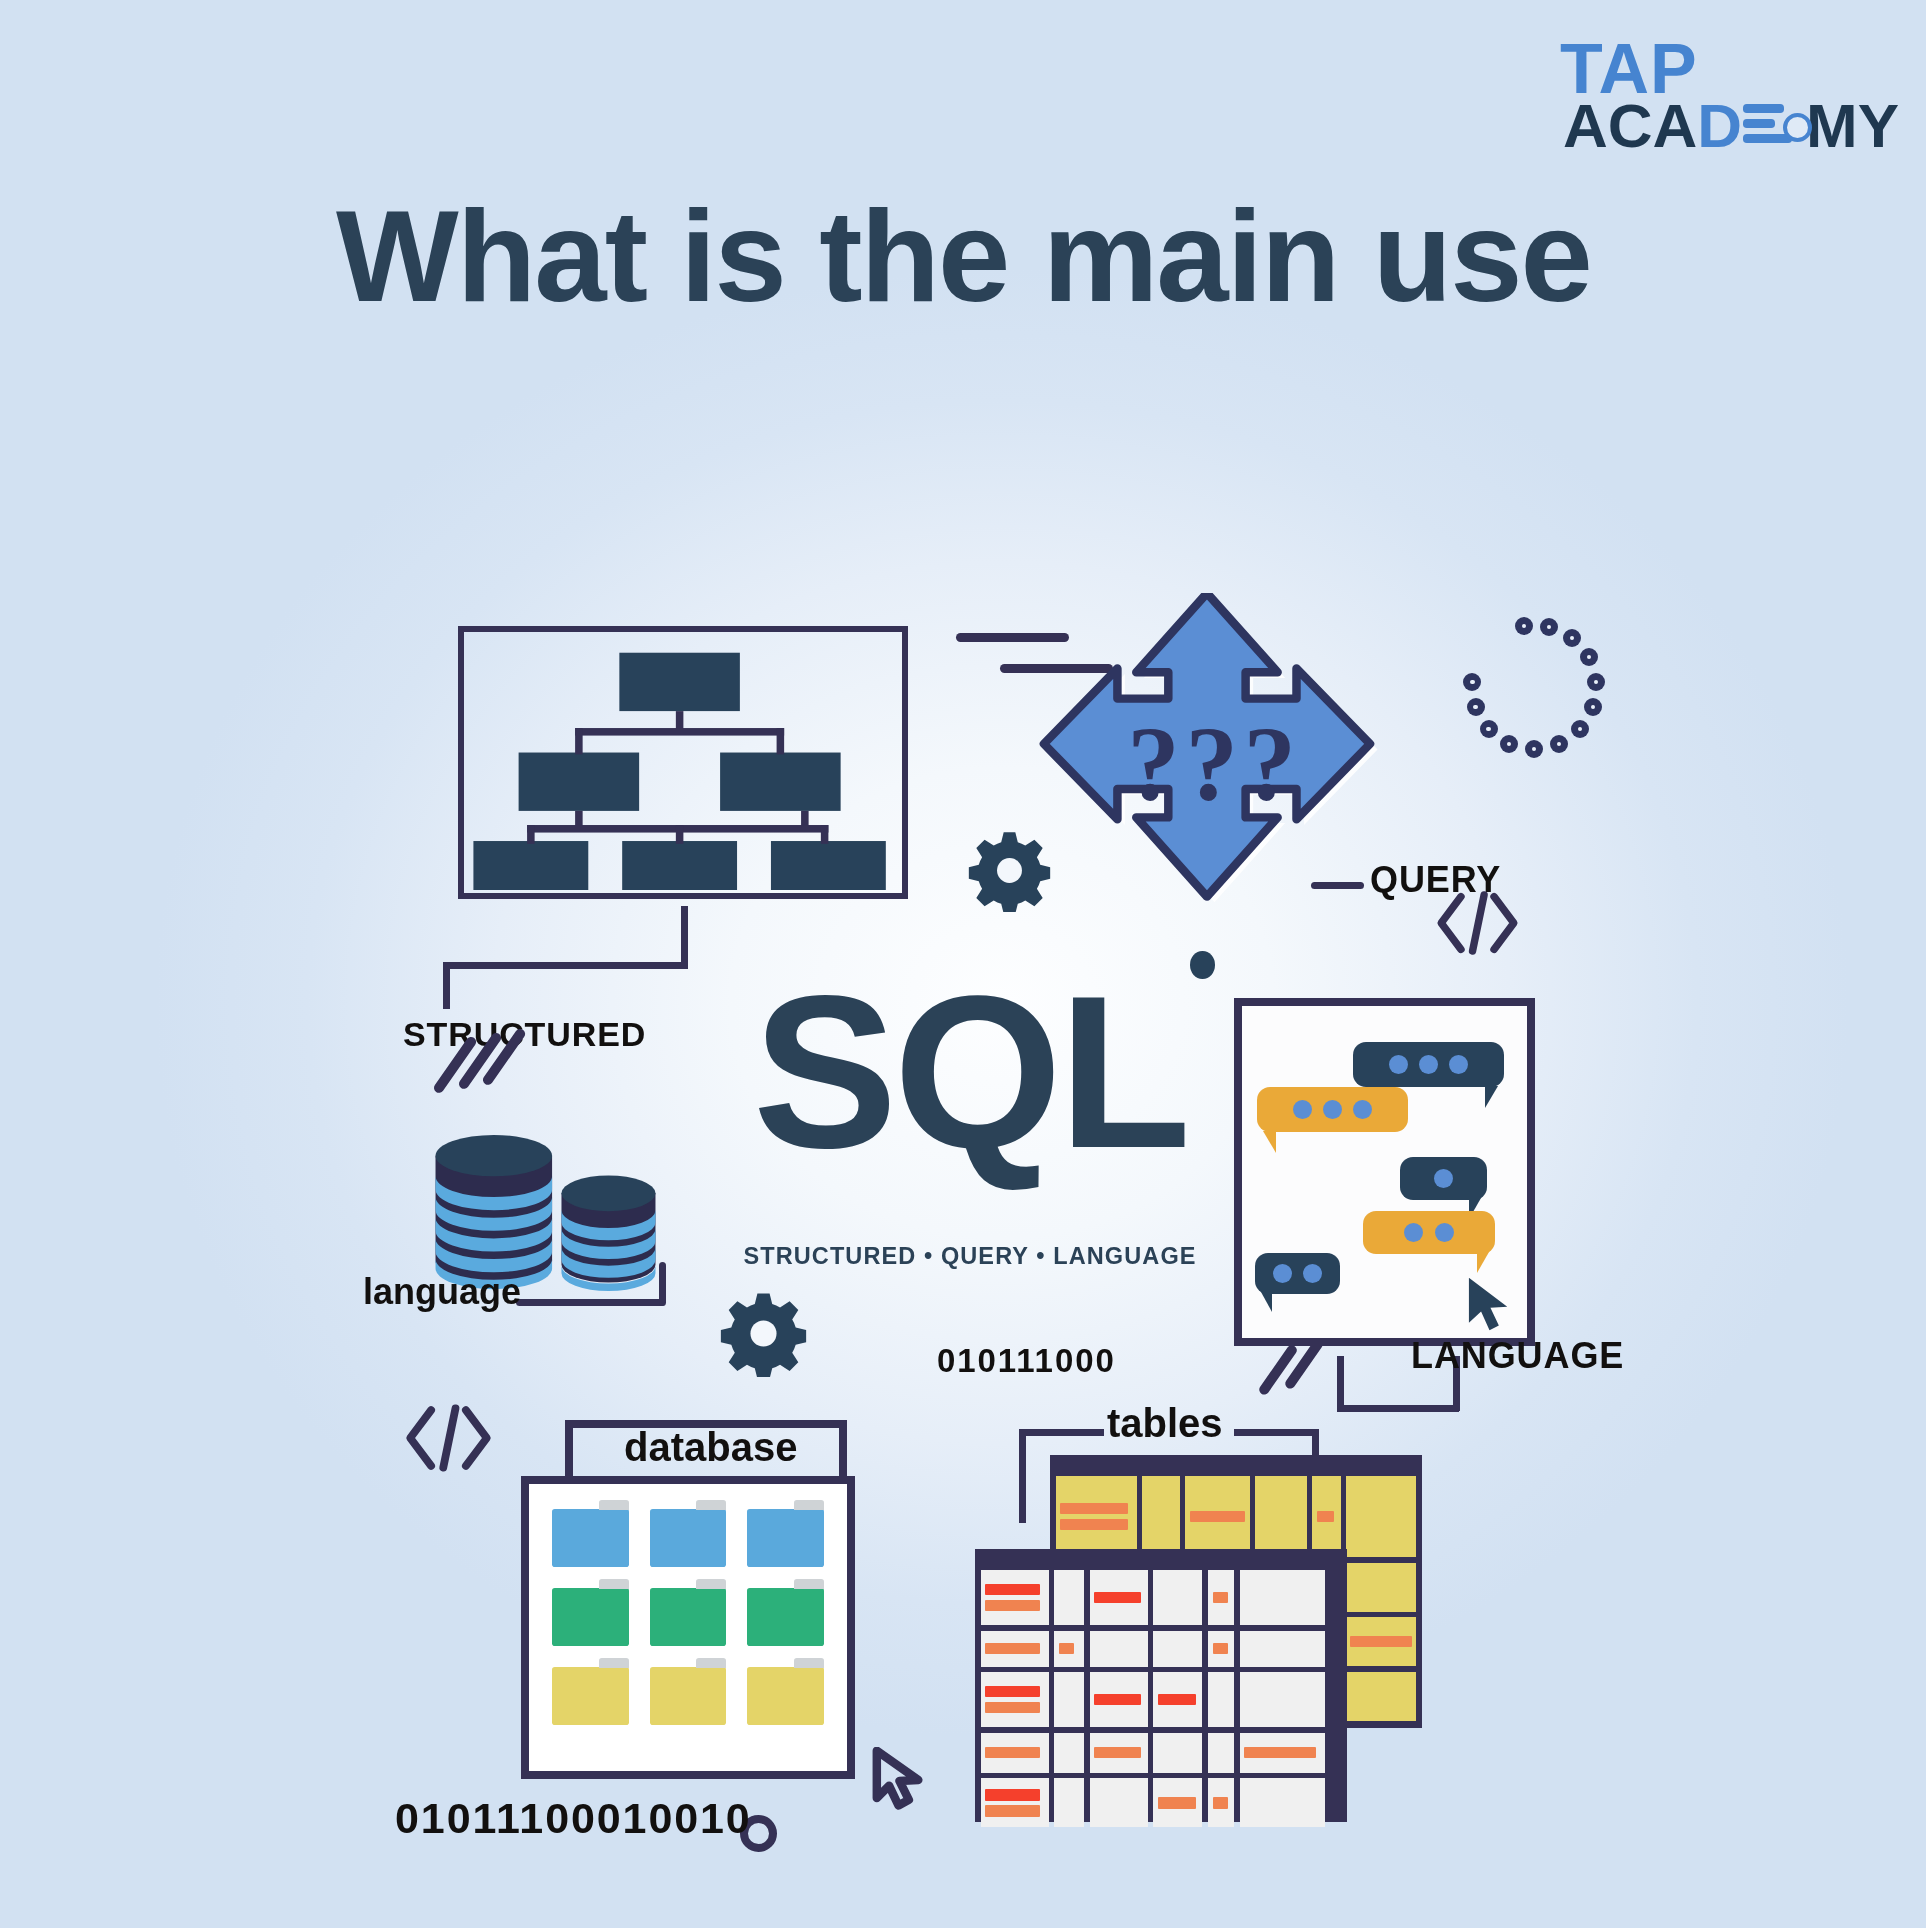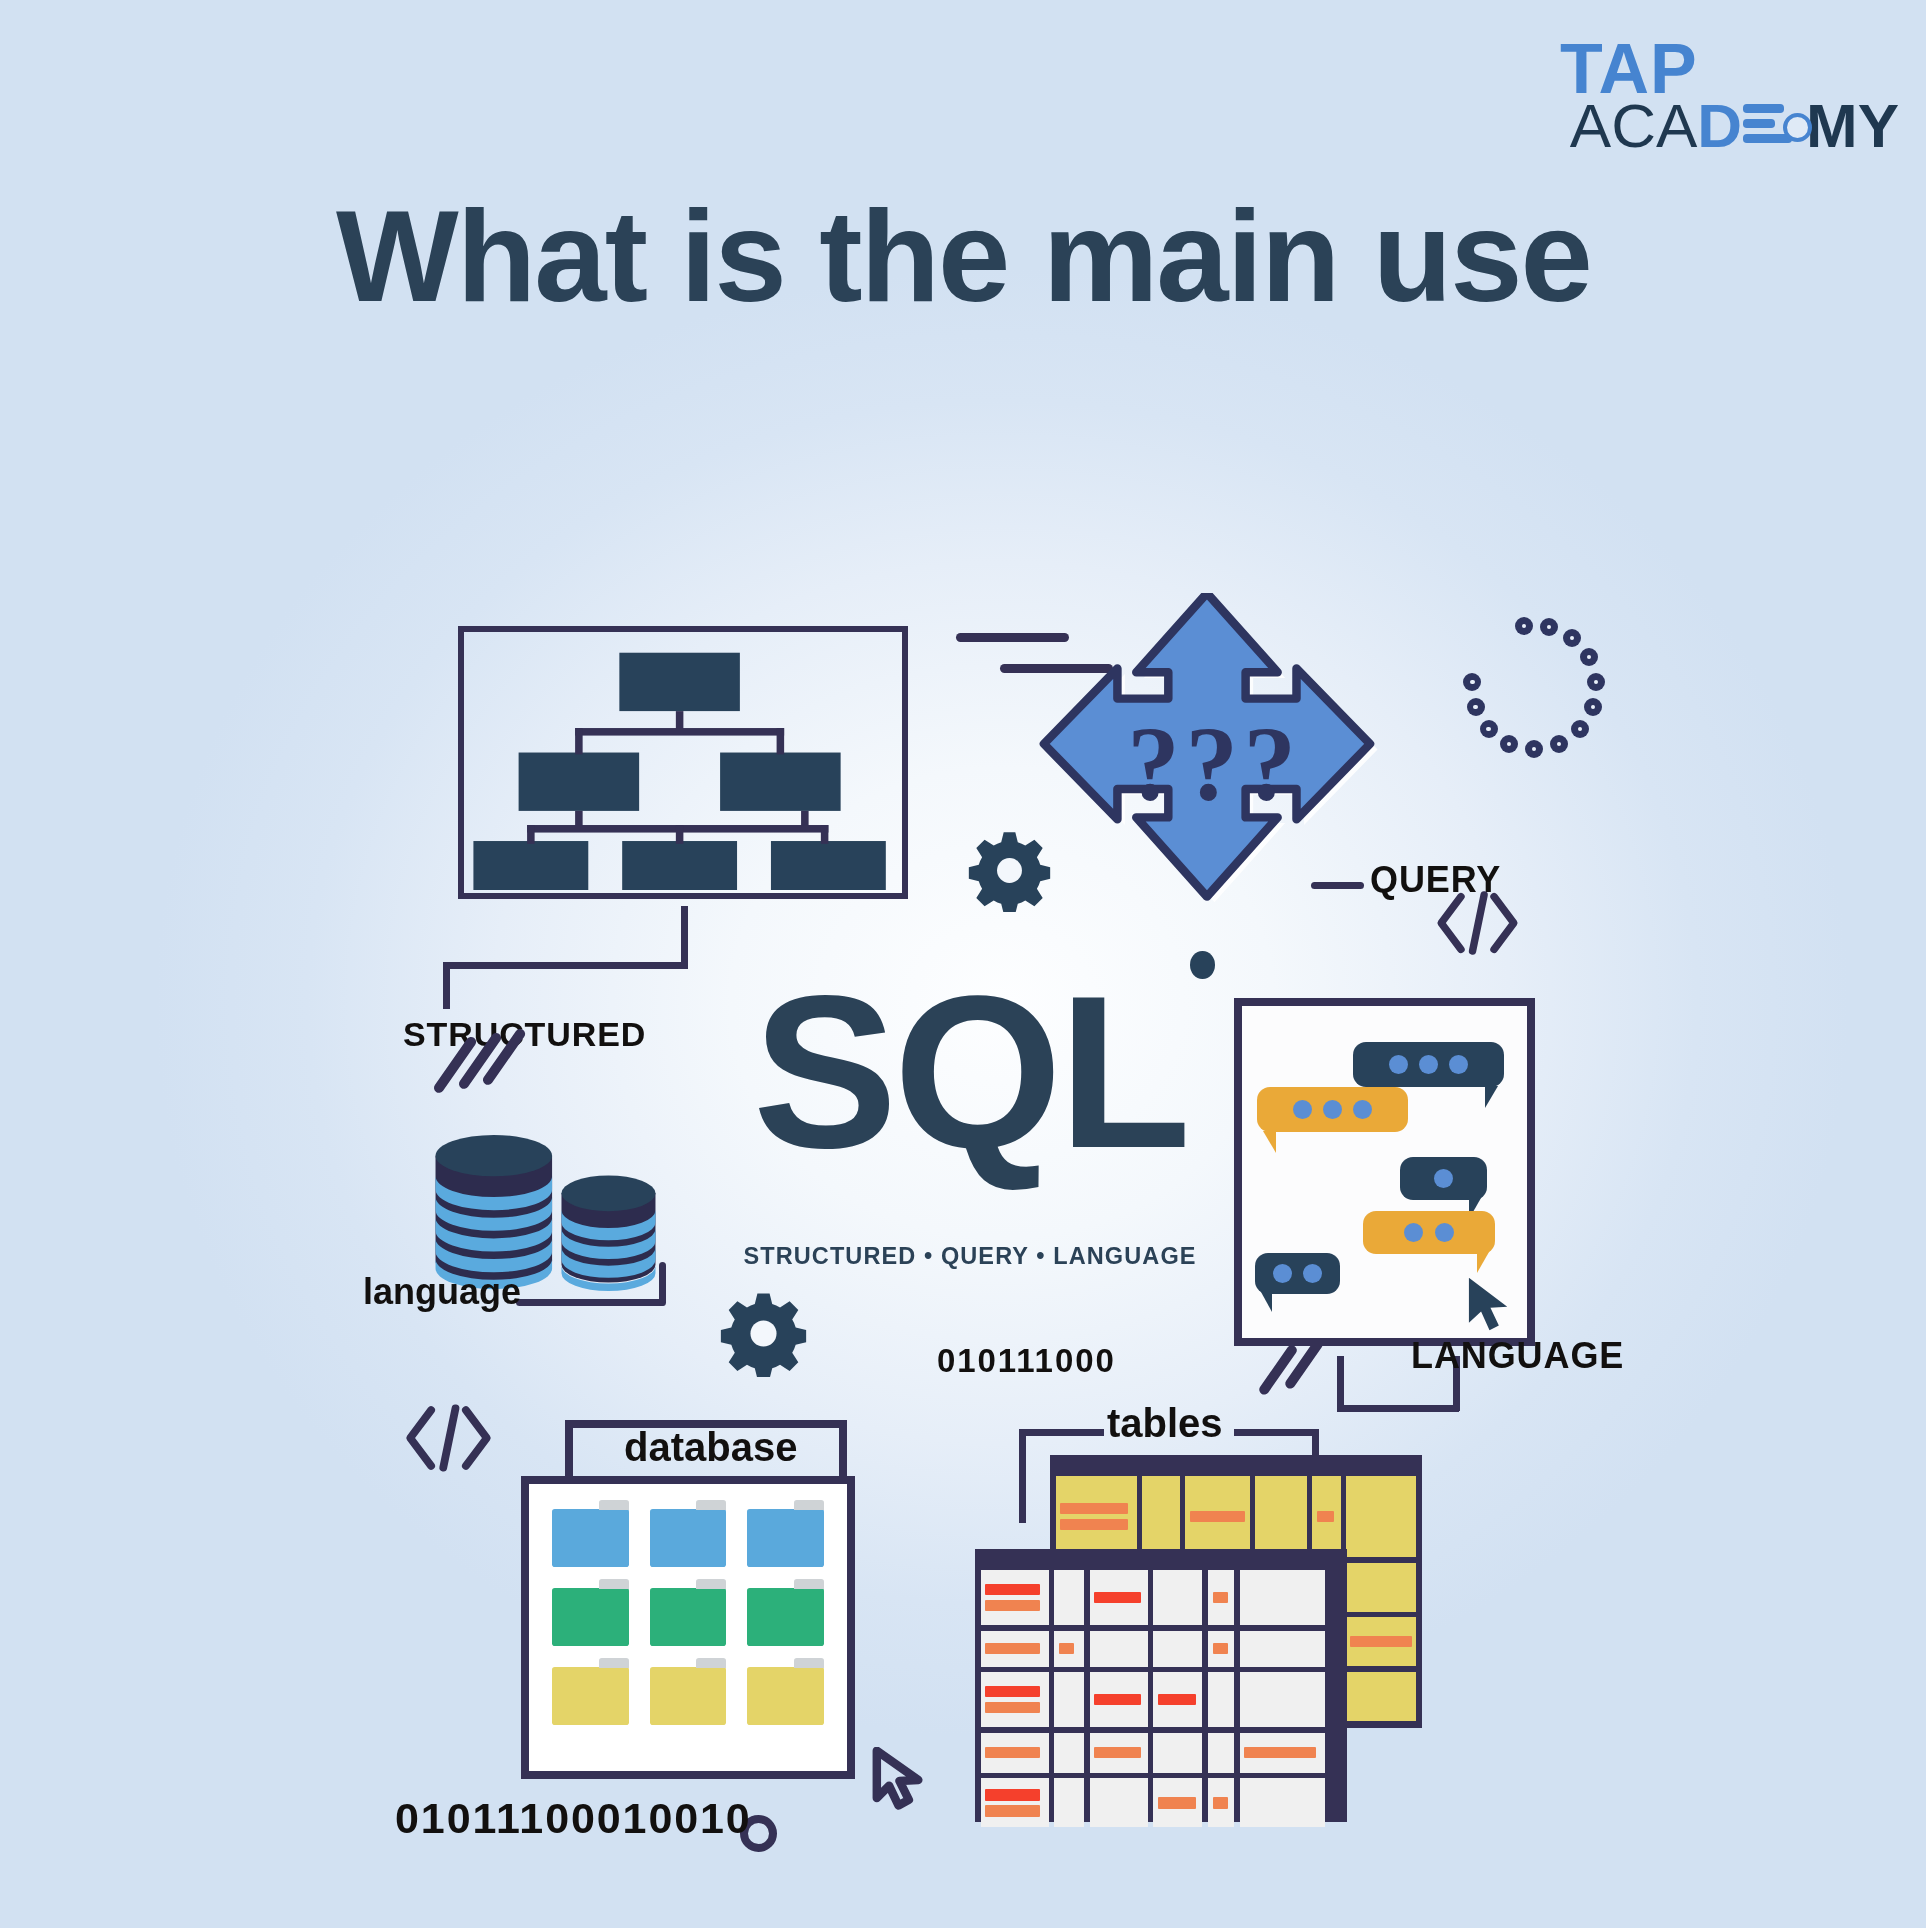--- a/index.html
+++ b/index.html
@@ -17,21 +17,21 @@
   }
   .abs{position:absolute;}
 
   
   #logo{right:28px;top:17px;width:339px;text-align:left;line-height:0.94;margin-top:20px;}
   .logo-tap{
     font-size:70px;font-weight:bold;letter-spacing:0.9px;
     color:#4684d0;font-family:"Liberation Sans",sans-serif;
   }
   .logo-row2{display:flex;align-items:center;justify-content:flex-end;margin-top:-5.6px;}
-  .logo-aca{font-size:62px;font-weight:normal;color:#1f3850;letter-spacing:0px;}
+  .logo-aca{font-size:62px;font-weight:bold;color:#1f3850;letter-spacing:0px;}
   .logo-d{font-size:62px;font-weight:bold;color:#4684d0;letter-spacing:0px;}
   .logo-bars{display:inline-flex;flex-direction:column;gap:6.6px;margin:0 1.9px 5.6px 0.9px;}
   .logo-bars i{display:block;height:8.5px;background:#4684d0;border-radius:3.8px;}
   .logo-bars i:nth-child(1){width:41px;}
   .logo-bars i:nth-child(2){width:32px;}
   .logo-bars i:nth-child(3){width:49px;}
   .logo-circle{
     width:21px;height:21px;border:4.7px solid #4684d0;border-radius:50%;
     margin:0 0 -1.9px -11.3px;background:#dfeaf6;position:relative;z-index:2;
   }

